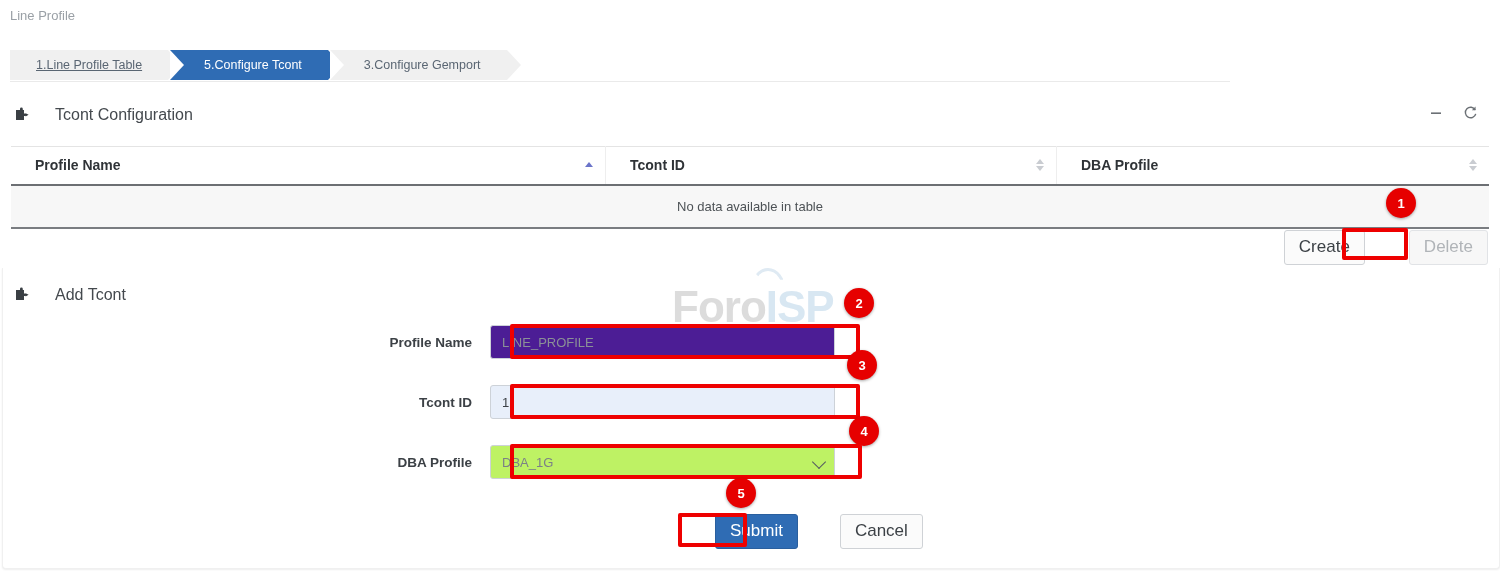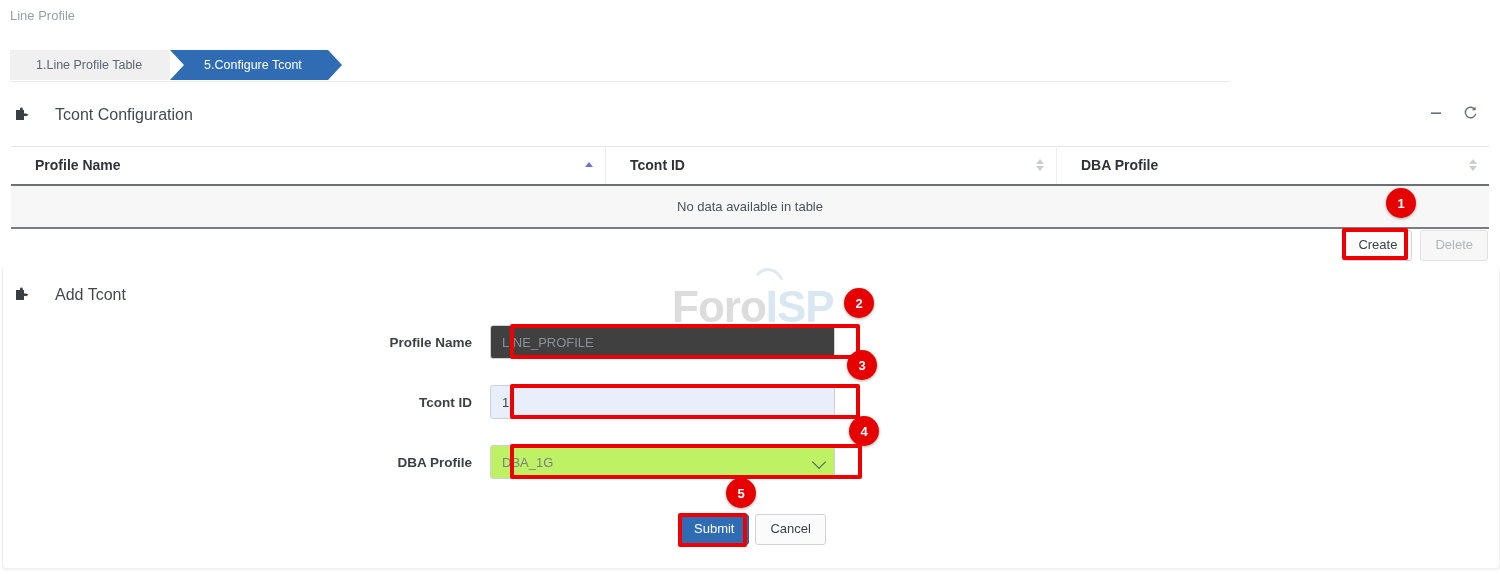--- a/index.html
+++ b/index.html
@@ -74,20 +74,21 @@
     right: -14px;
     top: 0;
     width: 0; height: 0;
     border-top: 15px solid transparent;
     border-bottom: 15px solid transparent;
     border-left: 14px solid #f0f0f0;
     z-index: 1;
   }
   .step.first {
     padding-left: 26px;
+    text-decoration: underline;
   }
   .step.first::before { display: none; }
   .step.active {
     background: #2f6cb4;
     color: #ffffff;
   }
   .step.active::after {
     border-left-color: #2f6cb4;
   }
 
@@ -189,28 +190,29 @@
   .table-actions {
     position: absolute;
     right: 12px;
     top: 230px;
     display: flex;
     gap: 8px;
     align-items: center;
   }
   .btn {
     font-family: "Liberation Sans", sans-serif;
-    font-size: 13px;
+    font-size: 17px;
     padding: 6px 14px 7px;
     border-radius: 3px;
     border: 1px solid #cfd2d6;
     background: #fbfbfb;
     color: #3c4146;
     cursor: pointer;
     line-height: 1.2;
+    margin-left: 36px;
   }
   .btn.disabled {
     color: #b0b4b8;
     background: #f7f7f7;
     border-color: #e1e3e6;
     cursor: default;
   }
   .btn.primary {
     background: #2f6cb4;
     border-color: #2a5f9e;
@@ -279,21 +281,21 @@
     border: 1px solid #cdd2d8;
     border-radius: 3px;
     font-family: "Liberation Sans", sans-serif;
     font-size: 13px;
     padding: 0 11px;
     color: #4a4f55;
     background: #ffffff;
     outline: none;
   }
   .field.readonly {
-    background: #404040;
+    background: #4c1d95;
     color: #8b9097;
   }
   .field.autofill {
     background: #e8effa;
     color: #3c4146;
   }
   select.field {
     appearance: none;
     -webkit-appearance: none;
     background-color: #bef264;
@@ -356,20 +358,23 @@
 <div class="page-header">
   <span class="page-subtitle">Line Profile</span>
 </div>
 
 <div class="wizard-wrap">
   <div class="step first">
     <span>1.Line Profile Table</span>
   </div>
   <div class="step active">
     <span>5.Configure Tcont</span>
+  </div>
+  <div class="step">
+    <span>3.Configure Gemport</span>
   </div>
 </div>
 
 <div class="section-head" style="left:14px; top:106px;">
   <span class="puzzle-icon">
     <svg width="16" height="16" viewBox="0 0 16 16">
       <path d="M2 3 h4 v-1 a1.4 1.4 0 0 1 2.8 0 v1 h1.2 v3.4 h1 a1.3 1.3 0 0 1 0 2.6 h-1 V13 H2 z" fill="#3a3f44"></path>
       <path d="M11.6 6.2 l3 1.6 l-3 1.6 z" fill="#3a3f44"></path>
     </svg>
   </span>

